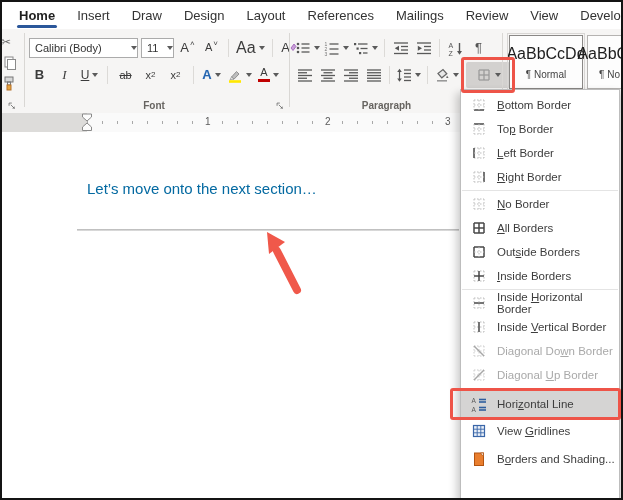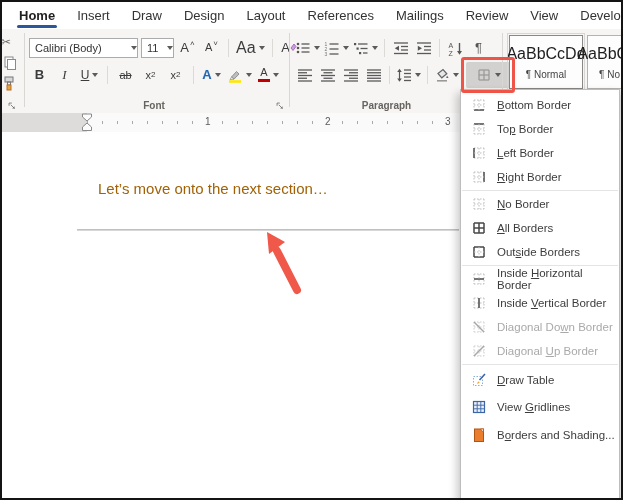--- a/index.html
+++ b/index.html
@@ -48,21 +48,21 @@
   
   .ruler{position:absolute;top:111px;left:0;right:0;height:19px;background:#fafafa;border-bottom:1px solid #e2e2e2;box-shadow:0 2px 3px rgba(0,0,0,0.05);}
   .ruler .margin{position:absolute;left:0;top:0;width:85px;height:19px;background:#dddcda;}
   .ruler .ticks{position:absolute;left:85px;right:0;top:8px;height:3px;
         background-image:repeating-linear-gradient(to right,#a8a8a8 0 1px,transparent 1px 15px);}
   .rulnum{position:absolute;top:3px;font-size:10px;color:#5a5a5a;background:#fafafa;padding:0 3px;}
   .indent-markers{position:absolute;left:79px;top:0;}
 
   
   .doc{position:absolute;top:130px;left:0;right:0;bottom:0;background:#fff;}
-  .doc-text{position:absolute;left:96px;top:48px;font-size:15px;color:#a16207;}
+  .doc-text{position:absolute;left:85px;top:48px;font-size:15px;color:#0369a1;}
   .hline{position:absolute;left:75px;top:97px;width:382px;height:2px;background:linear-gradient(#b5b5b5,#e3e3e3);}
   .arrow{position:absolute;left:253px;top:98px;}
   .watermark{position:absolute;left:7px;top:338px;font-family:"Liberation Serif",serif;font-size:20px;color:#9a9a9a;letter-spacing:0.5px;}
 
   
   .menu{position:absolute;left:458px;top:87px;width:160px;height:412px;background:#fff;border:1px solid #bdbdbd;
         box-shadow:-4px 4px 8px rgba(0,0,0,0.18),4px 4px 8px rgba(0,0,0,0.12);z-index:30;
         display:flex;flex-direction:column;padding:3px 0;box-sizing:border-box;}
   .mi{position:relative;display:flex;align-items:center;gap:10px;padding-left:10px;height:24px;flex:none;
       font-size:11.5px;color:#3d3d3d;cursor:default;}
@@ -448,20 +448,33 @@
             <line x1="3" y1="3" x2="13" y2="3" stroke="#474747" stroke-width="1.5"></line>
             <line x1="13" y1="3" x2="13" y2="13" stroke="#474747" stroke-width="1.5"></line>
             <line x1="3" y1="13" x2="13" y2="13" stroke="#474747" stroke-width="1.5"></line>
             <line x1="3" y1="3" x2="3" y2="13" stroke="#474747" stroke-width="1.5"></line>
             <line x1="3" y1="8" x2="13" y2="8" stroke="#bdbdbd" stroke-width="1" stroke-dasharray="1.5 1.5"></line>
             <line x1="8" y1="3" x2="8" y2="13" stroke="#bdbdbd" stroke-width="1" stroke-dasharray="1.5 1.5"></line>
           </svg>
         </span>
         <span>Out<u>s</u>ide Borders</span>
       </div>
+    <div class="mi">
+        <span class="mi-ic">
+          <svg viewBox="0 0 16 16" width="16" height="16" font-family="Liberation Sans, sans-serif">
+            <line x1="3" y1="3" x2="13" y2="3" stroke="#bdbdbd" stroke-width="1" stroke-dasharray="1.5 1.5"></line>
+            <line x1="13" y1="3" x2="13" y2="13" stroke="#bdbdbd" stroke-width="1" stroke-dasharray="1.5 1.5"></line>
+            <line x1="3" y1="13" x2="13" y2="13" stroke="#bdbdbd" stroke-width="1" stroke-dasharray="1.5 1.5"></line>
+            <line x1="3" y1="3" x2="3" y2="13" stroke="#bdbdbd" stroke-width="1" stroke-dasharray="1.5 1.5"></line>
+            <line x1="3" y1="8" x2="13" y2="8" stroke="#474747" stroke-width="1.5"></line>
+            <line x1="8" y1="3" x2="8" y2="13" stroke="#474747" stroke-width="1.5"></line>
+          </svg>
+        </span>
+        <span><u>I</u>nside Borders</span>
+      </div>
     <div class="msep"></div>
     <div class="mi">
         <span class="mi-ic">
           <svg viewBox="0 0 16 16" width="16" height="16" font-family="Liberation Sans, sans-serif">
             <line x1="3" y1="3" x2="13" y2="3" stroke="#bdbdbd" stroke-width="1" stroke-dasharray="1.5 1.5"></line>
             <line x1="13" y1="3" x2="13" y2="13" stroke="#bdbdbd" stroke-width="1" stroke-dasharray="1.5 1.5"></line>
             <line x1="3" y1="13" x2="13" y2="13" stroke="#bdbdbd" stroke-width="1" stroke-dasharray="1.5 1.5"></line>
             <line x1="3" y1="3" x2="3" y2="13" stroke="#bdbdbd" stroke-width="1" stroke-dasharray="1.5 1.5"></line>
             <line x1="3" y1="8" x2="13" y2="8" stroke="#474747" stroke-width="1.5"></line>
             <line x1="8" y1="3" x2="8" y2="13" stroke="#bdbdbd" stroke-width="1" stroke-dasharray="1.5 1.5"></line>
@@ -504,29 +517,33 @@
             <line x1="3" y1="13" x2="13" y2="13" stroke="#cccccc" stroke-width="1" stroke-dasharray="1.5 1.5"></line>
             <line x1="3" y1="3" x2="3" y2="13" stroke="#cccccc" stroke-width="1" stroke-dasharray="1.5 1.5"></line>
             <line x1="3" y1="8" x2="13" y2="8" stroke="#cccccc" stroke-width="1" stroke-dasharray="1.5 1.5"></line>
             <line x1="8" y1="3" x2="8" y2="13" stroke="#cccccc" stroke-width="1" stroke-dasharray="1.5 1.5"></line>
             <line x1="3" y1="13" x2="13" y2="3" stroke="#a6a6a6" stroke-width="1.4"></line>
           </svg>
         </span>
         <span>Diagonal <u>U</u>p Border</span>
       </div>
     <div class="msep"></div>
-    <div class="mi tall">
-        <span class="mi-ic">
-          <svg viewBox="0 0 16 16" width="16" height="16" font-family="Liberation Sans, sans-serif">
-            <rect x="2.5" y="4.5" width="9" height="9" fill="none" stroke="#8fb0d4" stroke-width="1" stroke-dasharray="1.5 1.5"></rect>
-            <line x1="14" y1="2" x2="8.5" y2="8" stroke="#3a66a8" stroke-width="1.6"></line>
-            <polygon points="7.2,9.2 8.8,10.8 6,12" fill="#e8a33d"></polygon>
-          </svg>
-        </span>
-        <span><u>D</u>raw Table</span>
+    <div class="mi hl tall">
+        <span class="mi-ic">
+          <svg viewBox="0 0 16 16" width="16" height="16" font-family="Liberation Sans, sans-serif">
+            <text x="0.5" y="7" font-size="6.5" fill="#595959">A</text>
+            <line x1="8" y1="3.5" x2="15" y2="3.5" stroke="#2f5e9e" stroke-width="1.6"></line>
+            <line x1="8" y1="6" x2="15" y2="6" stroke="#2f5e9e" stroke-width="1.6"></line>
+            <text x="0.5" y="15.5" font-size="6.5" fill="#595959">A</text>
+            <line x1="8" y1="11.5" x2="15" y2="11.5" stroke="#2f5e9e" stroke-width="1.6"></line>
+            <line x1="8" y1="14" x2="15" y2="14" stroke="#2f5e9e" stroke-width="1.6"></line>
+          </svg>
+        </span>
+        <span>Hori<u>z</u>ontal Line</span>
+        <span class="annot"></span>
       </div>
     <div class="mi tall">
         <span class="mi-ic">
           <svg viewBox="0 0 16 16" width="16" height="16" font-family="Liberation Sans, sans-serif">
             <rect x="2.5" y="2.5" width="11" height="11" fill="#eaf0f8" stroke="#3a66a8" stroke-width="1.2"></rect>
             <line x1="6.2" y1="2.5" x2="6.2" y2="13.5" stroke="#3a66a8" stroke-width="0.9"></line>
             <line x1="9.8" y1="2.5" x2="9.8" y2="13.5" stroke="#3a66a8" stroke-width="0.9"></line>
             <line x1="2.5" y1="6.2" x2="13.5" y2="6.2" stroke="#3a66a8" stroke-width="0.9"></line>
             <line x1="2.5" y1="9.8" x2="13.5" y2="9.8" stroke="#3a66a8" stroke-width="0.9"></line>
           </svg>

